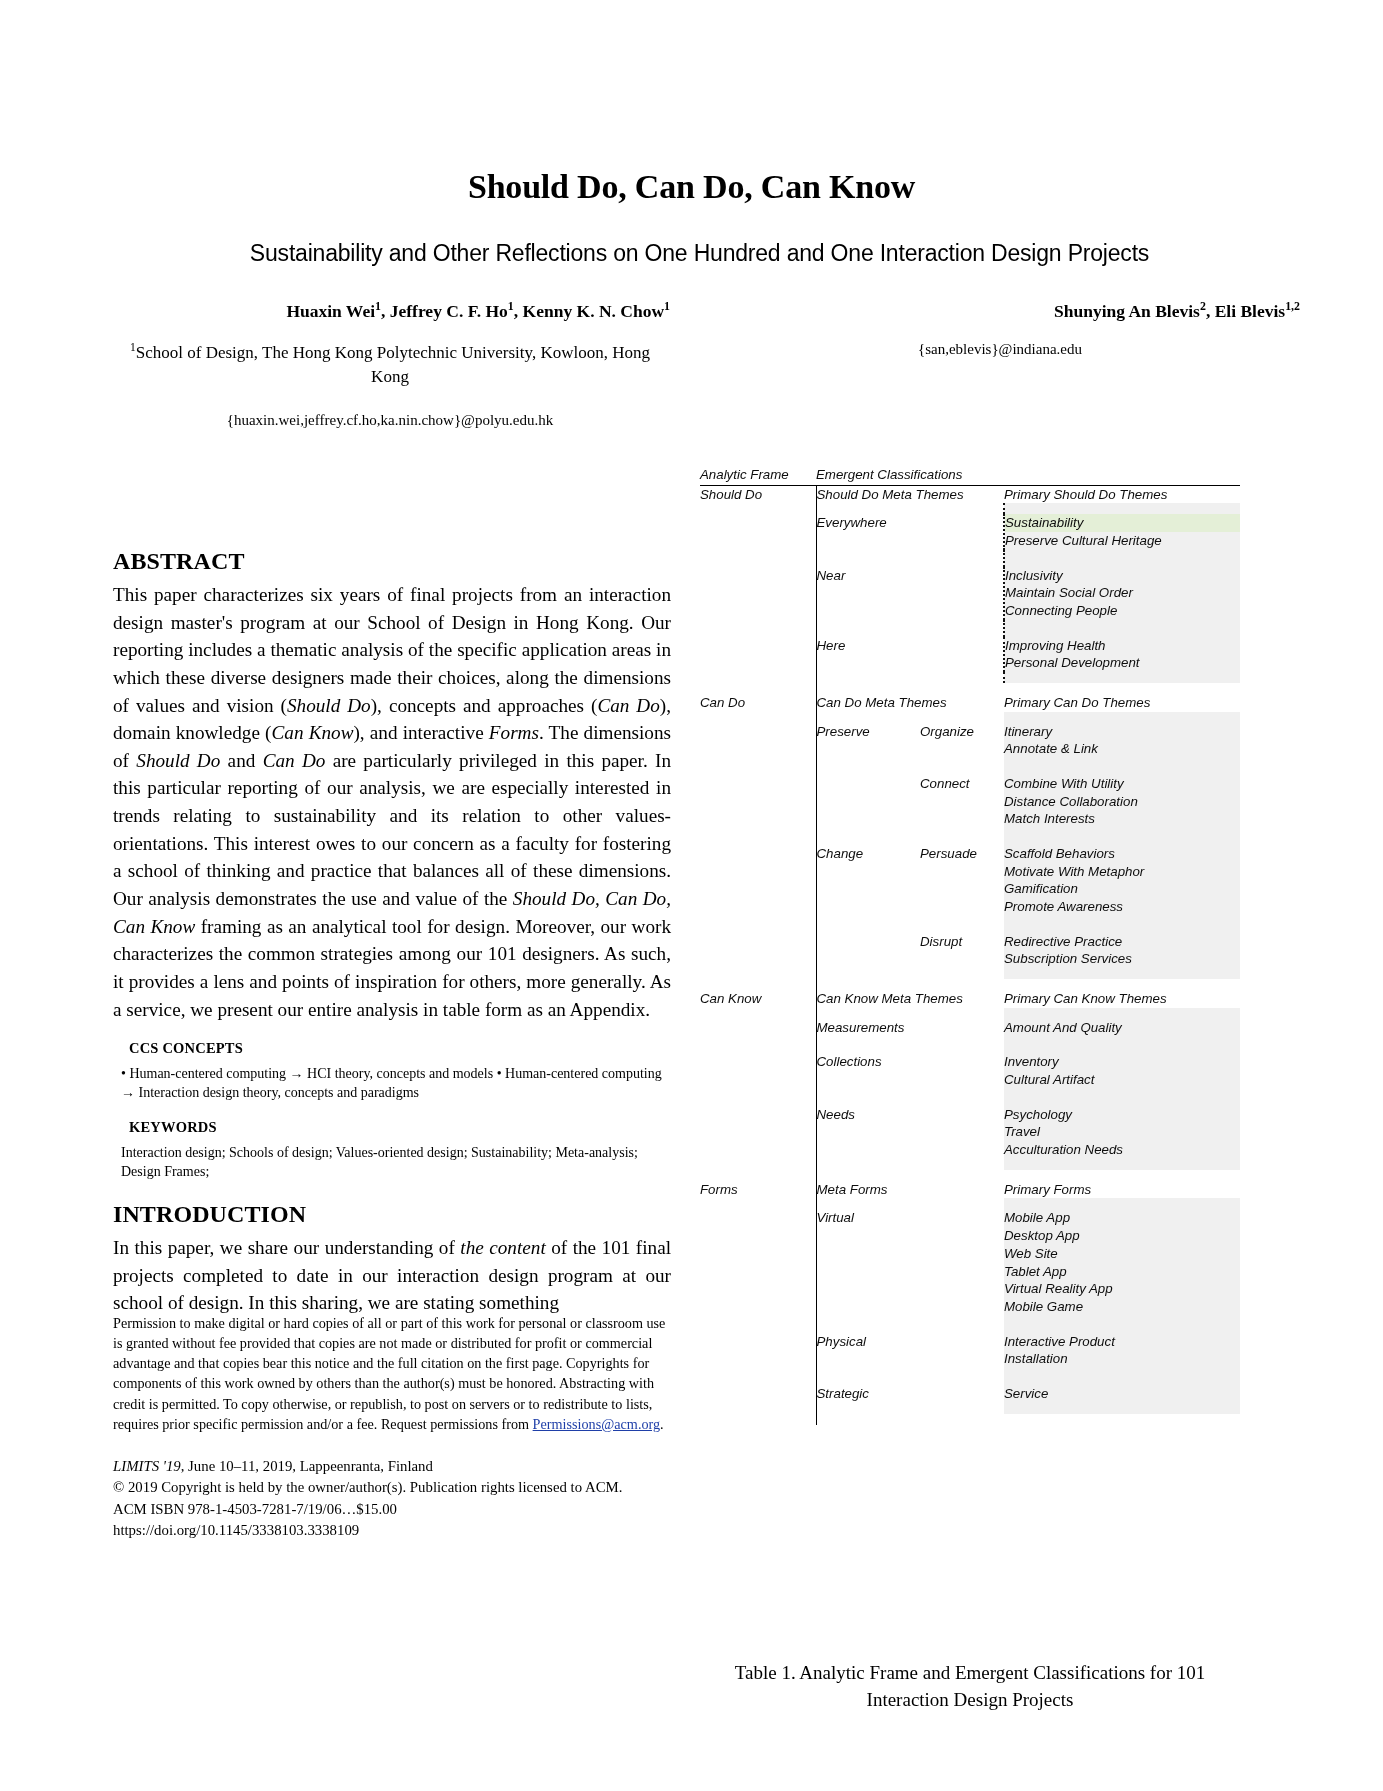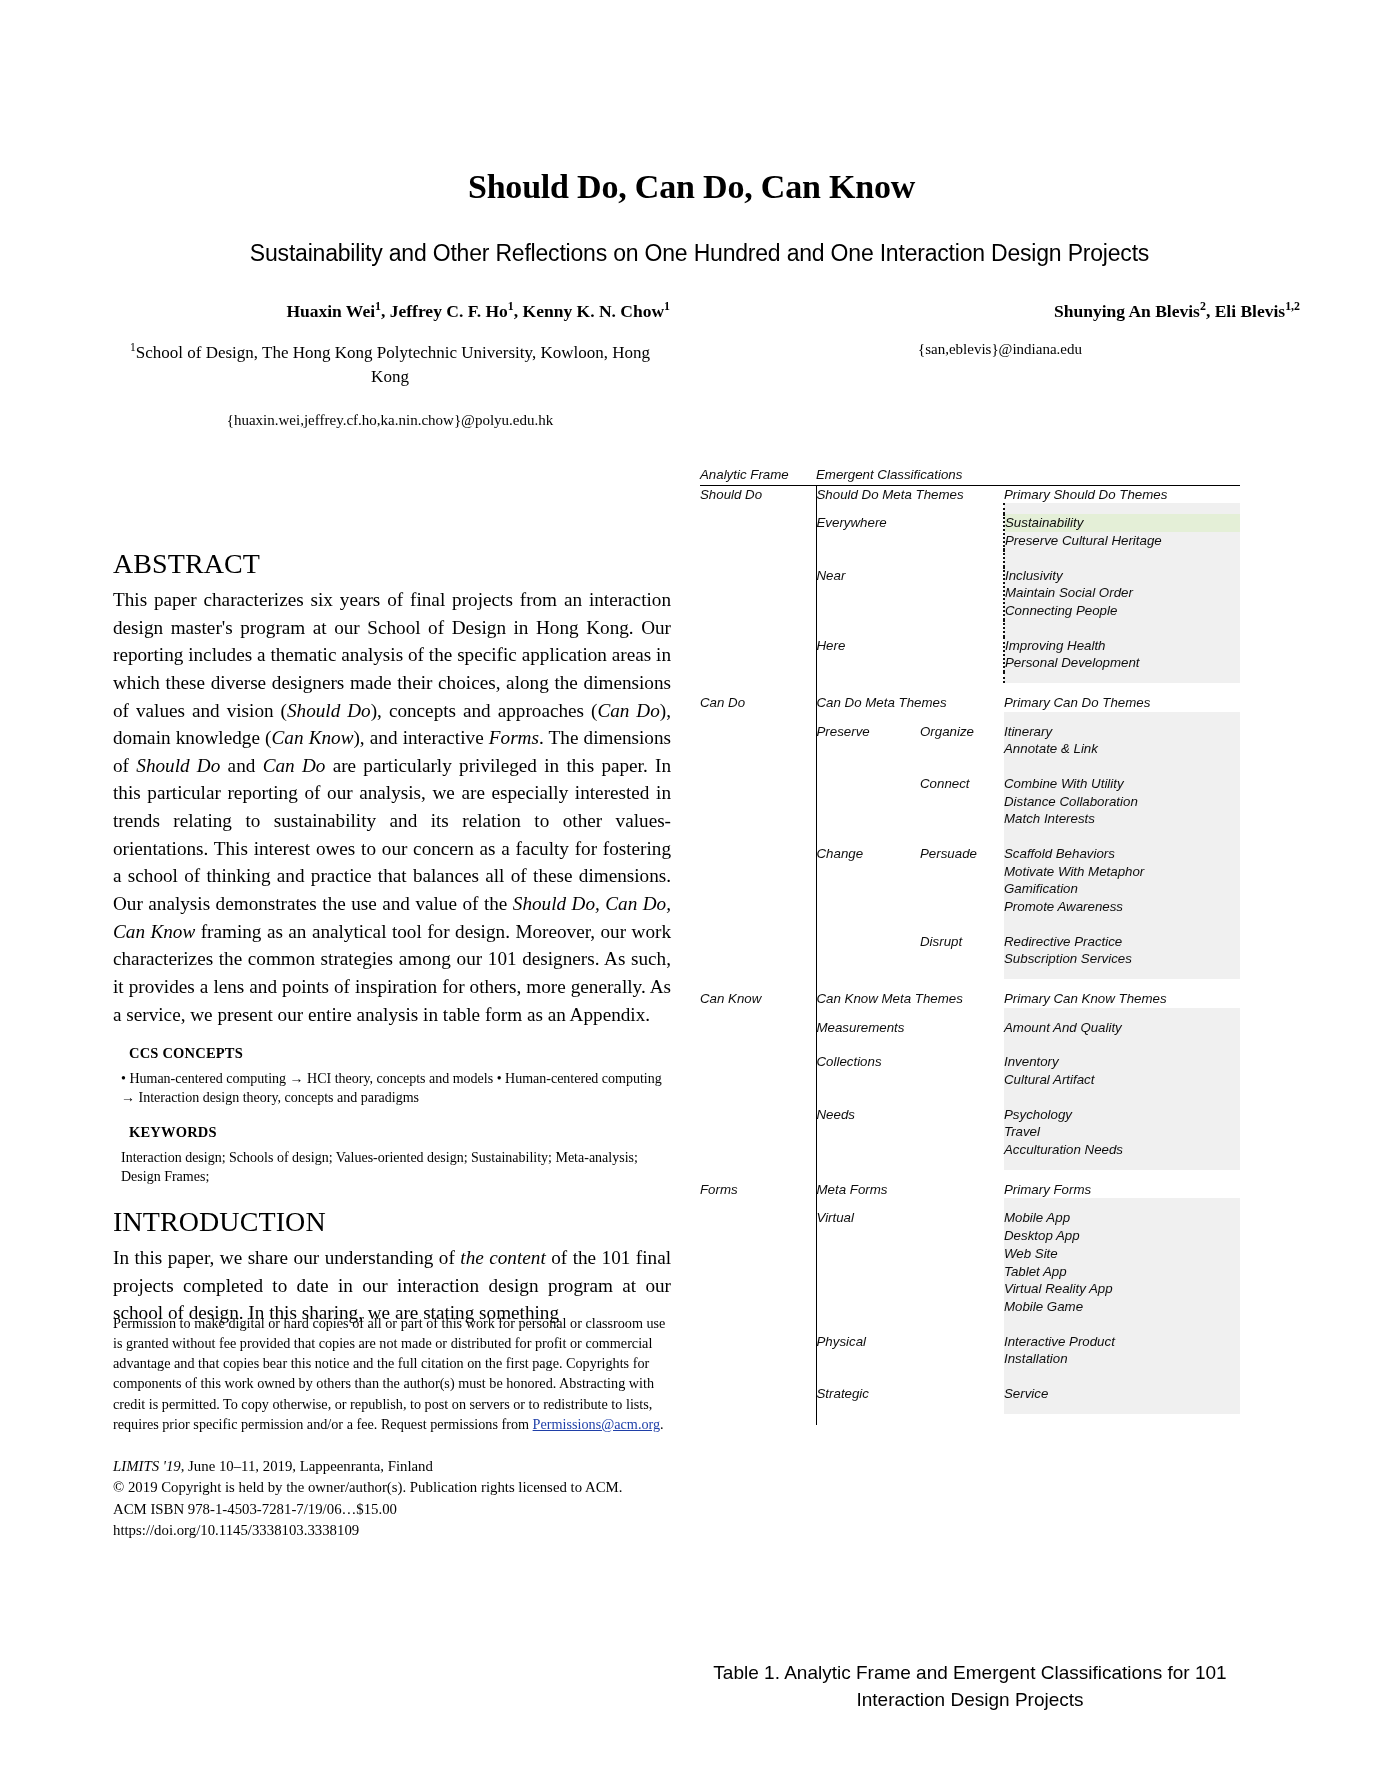--- a/index.html
+++ b/index.html
@@ -63,22 +63,22 @@
   sup { font-size: 0.68em; vertical-align: super; line-height: 0; }
 
   
   .left-col {
     position: absolute;
     left: 113px;
     top: 548px;
     width: 558px;
   }
   h2.sec-head {
-    font-size: 28px;
-    font-weight: normal;
+    font-size: 24px;
+    font-weight: bold;
     margin: 0 0 6px 0;
     letter-spacing: 0.1px;
   }
   p.body-par {
     font-size: 19.2px;
     line-height: 1.44;
     margin: 0;
     text-align: justify;
     text-justify: inter-word;
   }
@@ -167,21 +167,21 @@
   .cap-pad { padding-top: 5px; padding-bottom: 5px; }
 
   .table-caption {
     position: absolute;
     left: 700px;
     top: 1660px;
     width: 540px;
     text-align: center;
     font-size: 19px;
     line-height: 1.42;
-    font-family: Liberation Sans, sans-serif;
+    font-family: Liberation Serif, serif;
   }
 </style>
 </head>
 <body>
 
 <div class="page">
 
   <div class="title-block">
     <h1 class="paper-title">Should Do, Can Do, Can Know</h1>
     <div class="paper-subtitle">Sustainability and Other Reflections on One Hundred and One Interaction Design Projects</div>

